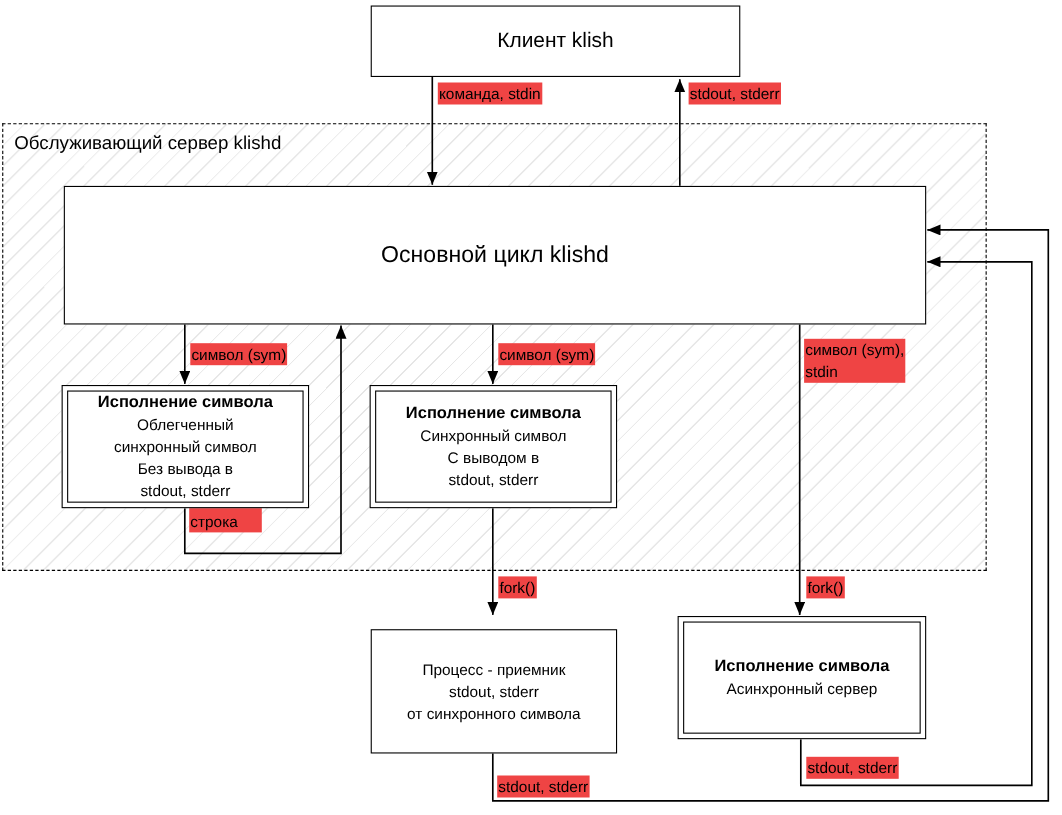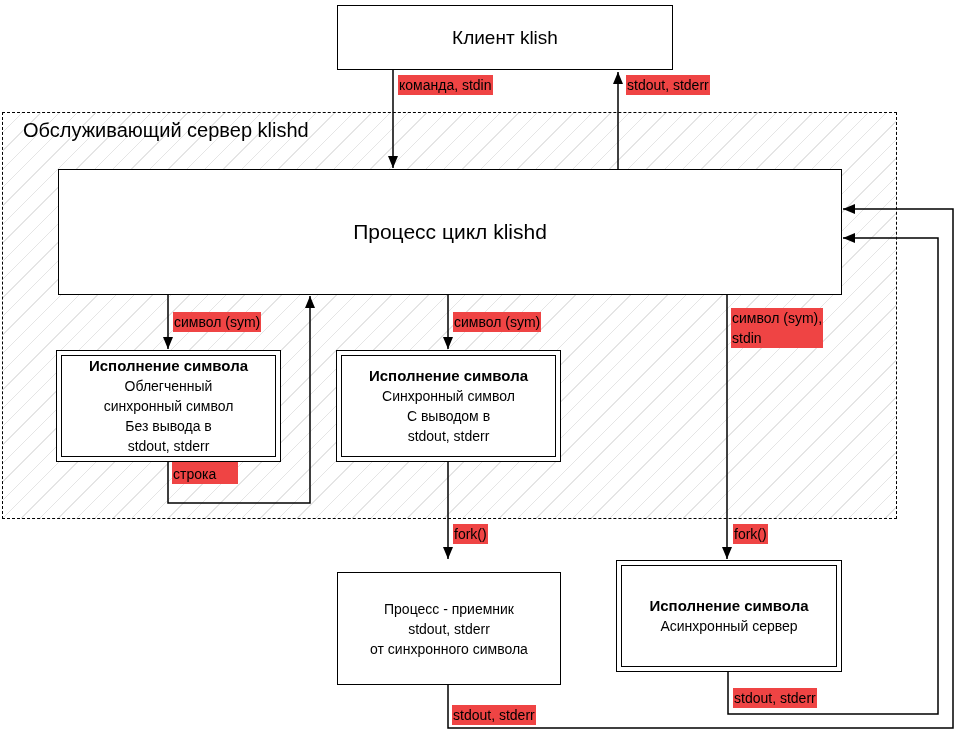--- a/index.html
+++ b/index.html
@@ -9,21 +9,21 @@
   .canvas { position:relative; width:965px; height:741px; background:#fff; overflow:hidden; }
 
   .server-group {
     position:absolute; left:2px; top:112px; width:895px; height:407px;
     border:1.5px dashed #000;
     background-image: repeating-linear-gradient(135deg,
       rgba(0,0,0,0.10) 0px, rgba(0,0,0,0.10) 1px,
       transparent 1px, transparent 13px);
     z-index:1;
   }
-  .group-label { position:absolute; left:20px; top:8px; font-size:20px; line-height:18px; white-space:nowrap; }
+  .group-label { position:absolute; left:10px; top:8px; font-size:17px; line-height:18px; white-space:nowrap; }
 
   .connectors { position:absolute; left:0; top:0; z-index:3; }
   .connectors polyline { fill:none; stroke:#000; stroke-width:1.5; }
 
   .node {
     position:absolute; background:#fff; border:1.5px solid #000;
     display:flex; flex-direction:column; align-items:center; justify-content:center;
     text-align:center; z-index:4;
   }
   .node .inner {
@@ -72,21 +72,21 @@
     <polyline points="168,462 168,503 310,503 310,296" marker-end="url(#arr)"></polyline>
     <polyline points="448,673 448,728 953,728 953,209 843,209" marker-end="url(#arr)"></polyline>
     <polyline points="728,672 728,714 938,714 938,238 843,238" marker-end="url(#arr)"></polyline>
   </svg>
 
   <div class="node client">
     <div>Клиент klish</div>
   </div>
 
   <div class="node main-loop">
-    <div>Процесс цикл klishd</div>
+    <div>Основной цикл klishd</div>
   </div>
 
   <div class="node dbl light-sync">
     <div class="inner">
       <div class="node-title">Исполнение символа</div>
       <div class="node-line">Облегченный</div>
       <div class="node-line">синхронный символ</div>
       <div class="node-line">Без вывода в</div>
       <div class="node-line">stdout, stderr</div>
     </div>

